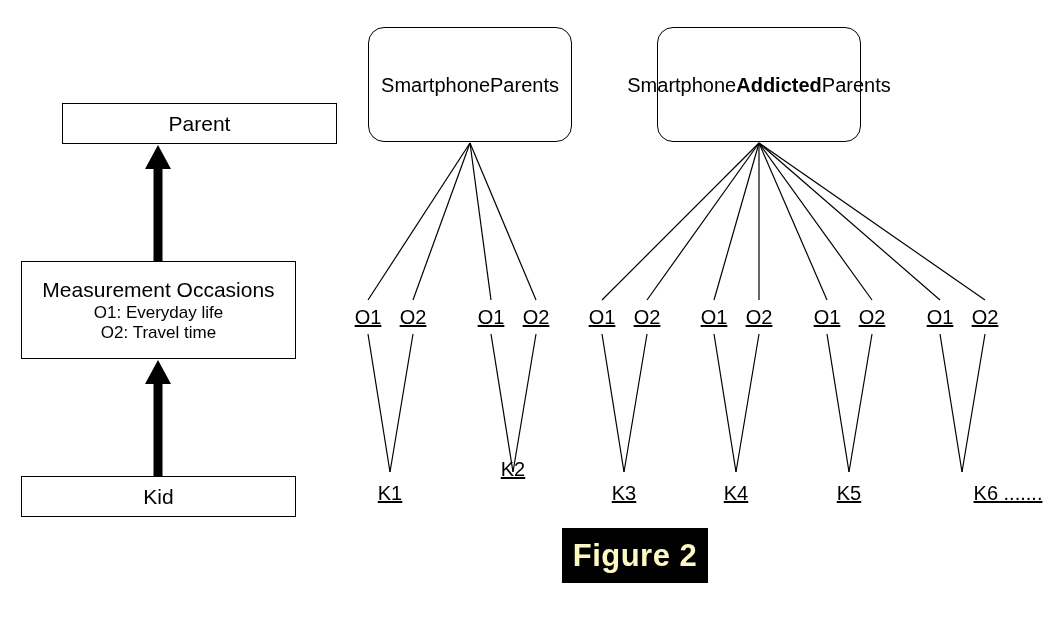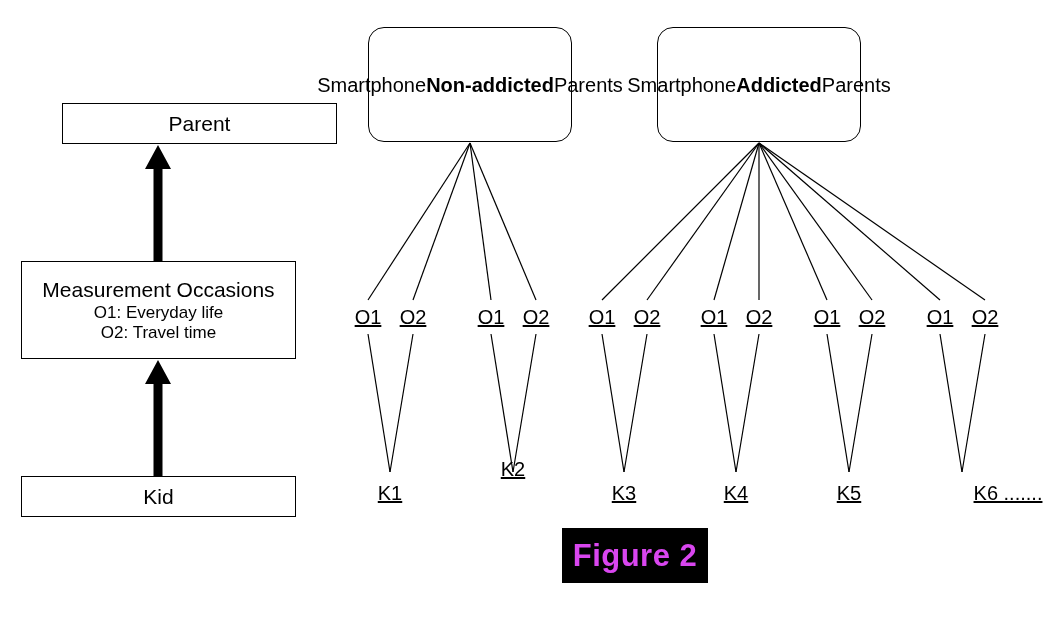--- a/index.html
+++ b/index.html
@@ -76,21 +76,21 @@
     left: 0;
     top: 0;
     width: 1054px;
     height: 620px;
     pointer-events: none;
   }
   
   #figure-caption {
     position: absolute;
     background: #000000;
-    color: #d946ef;
+    color: #fef9c3;
     font-size: 31px;
     font-weight: bold;
     display: flex;
     align-items: center;
     justify-content: center;
     letter-spacing: 0.5px;
   }
 </style>
 </head>
 <body>
@@ -139,21 +139,20 @@
     <div class="rect-sub">O1: Everyday life</div>
     <div class="rect-sub">O2: Travel time</div>
   </div>
 
   <div class="rect-box" id="box-kid" style="left:21px; top:476px; width:275px; height:41px;">
     <div class="rect-title">Kid</div>
   </div>
 
   <div class="round-box" id="box-non-addicted" style="left:368px; top:27px; width:204px; height:115px;">
     <div class="rb-line">Smartphone</div>
-    <div class="rb-line bold">Non-addicted</div>
     <div class="rb-line">Parents</div>
   </div>
 
   <div class="round-box" id="box-addicted" style="left:657px; top:27px; width:204px; height:115px;">
     <div class="rb-line">Smartphone</div>
     <div class="rb-line bold">Addicted</div>
     <div class="rb-line">Parents</div>
   </div>
 
   <div id="node-layer">

